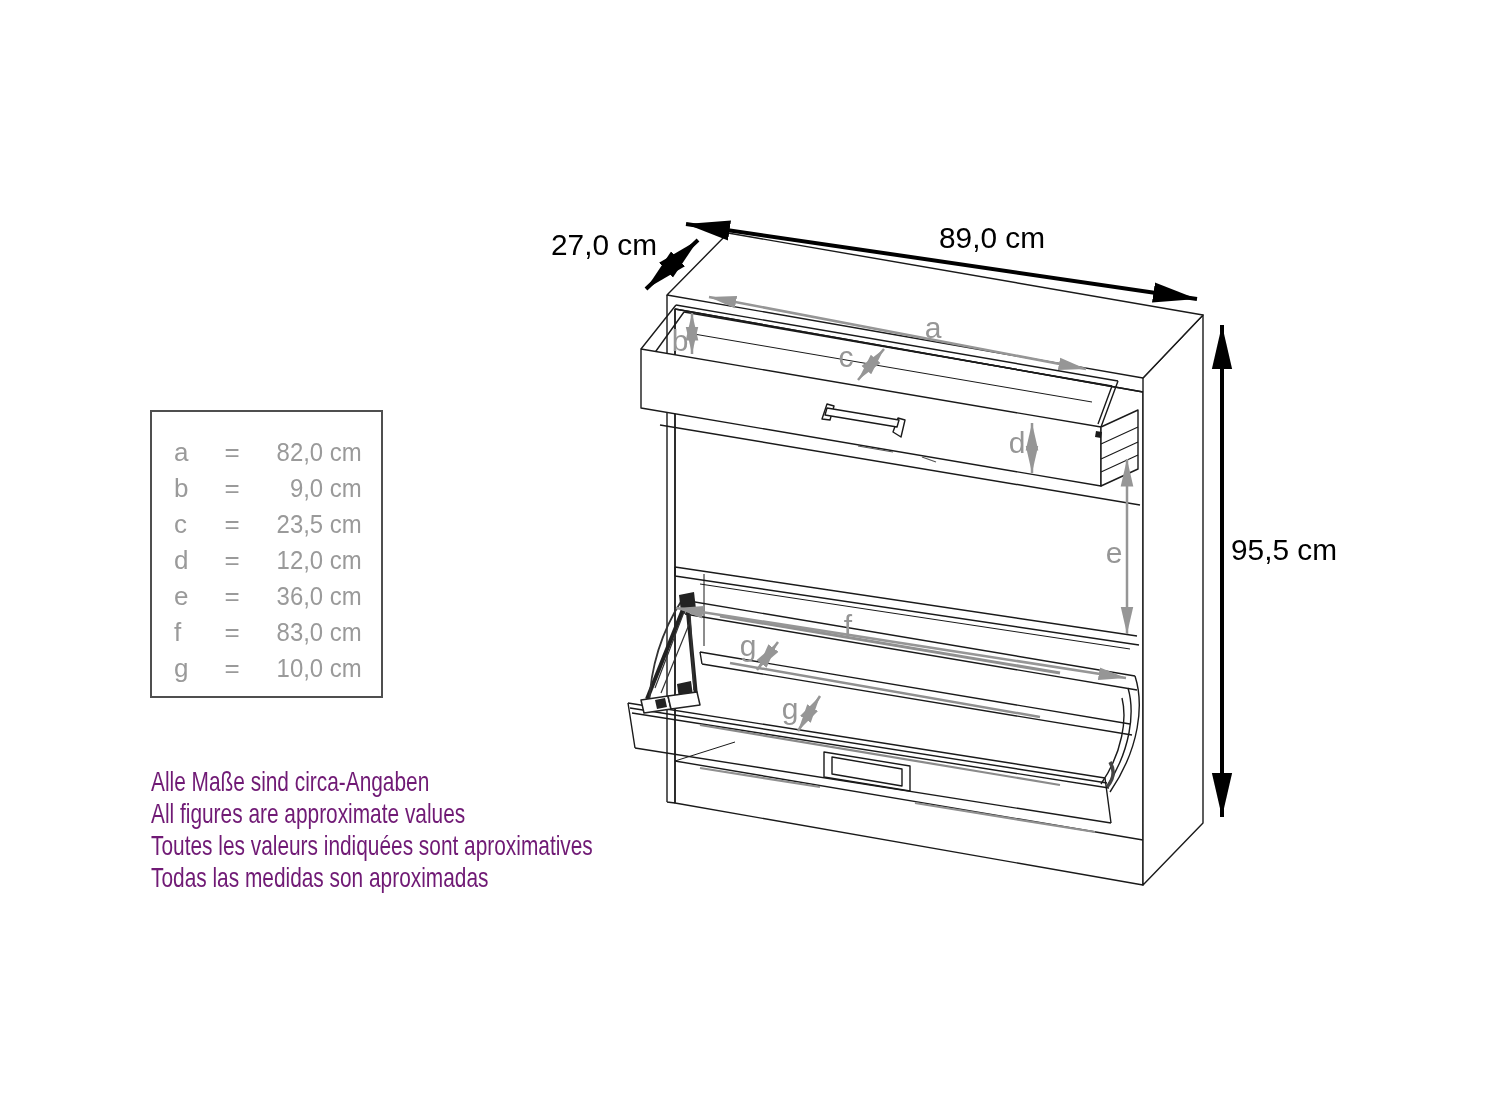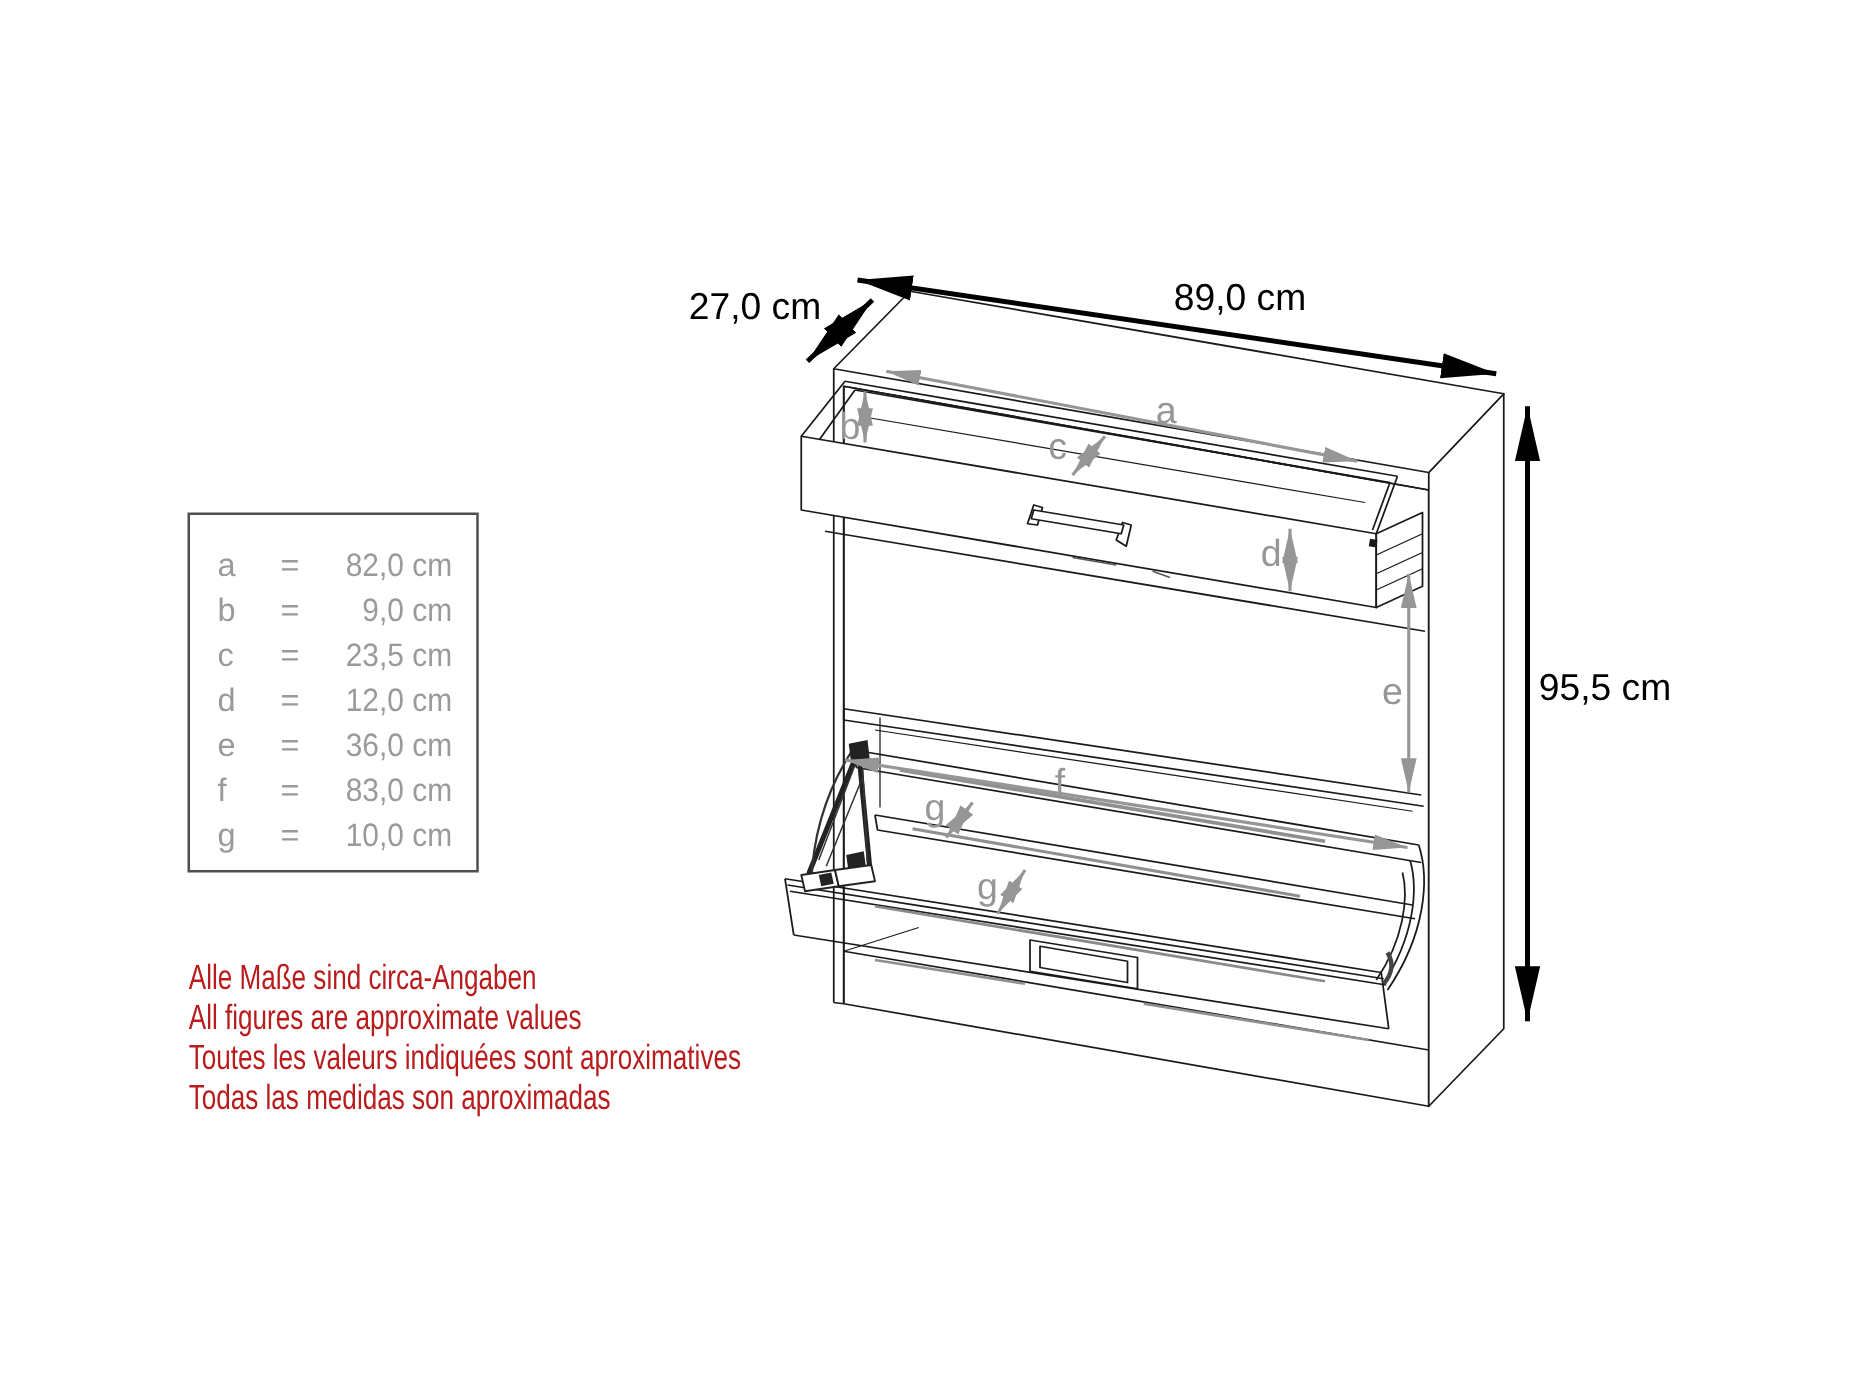--- a/index.html
+++ b/index.html
@@ -12,21 +12,21 @@
   .legend{
     position:absolute;left:150px;top:410px;width:233px;height:288px;
     border:2px solid #4f4f4f;box-sizing:border-box;
     padding-top:22px;color:#9a9a9a;font-size:26px;
   }
   .legend-row{display:flex;height:36px;line-height:36px;align-items:baseline;}
   .leg-key{width:36px;padding-left:22px;text-align:left;}
   .leg-eq{width:44px;text-align:center;}
   .leg-val{flex:1;text-align:right;padding-right:21px;transform:scaleX(.92);transform-origin:100% 50%;white-space:nowrap;}
   
-  .notes{position:absolute;left:151px;top:766px;color:#b91c1c;font-size:28px;line-height:32px;}
+  .notes{position:absolute;left:151px;top:766px;color:#701a75;font-size:28px;line-height:32px;}
   .note-line{white-space:nowrap;transform:scaleX(.745);transform-origin:0 50%;}
   
   text{font-family:"Liberation Sans","DejaVu Sans",sans-serif;}
   .dim-label{font-size:30px;fill:#000;}
   .part-label{font-size:30px;fill:#969696;}
 </style>
 </head>
 <body>
 
 <div class="stage">

